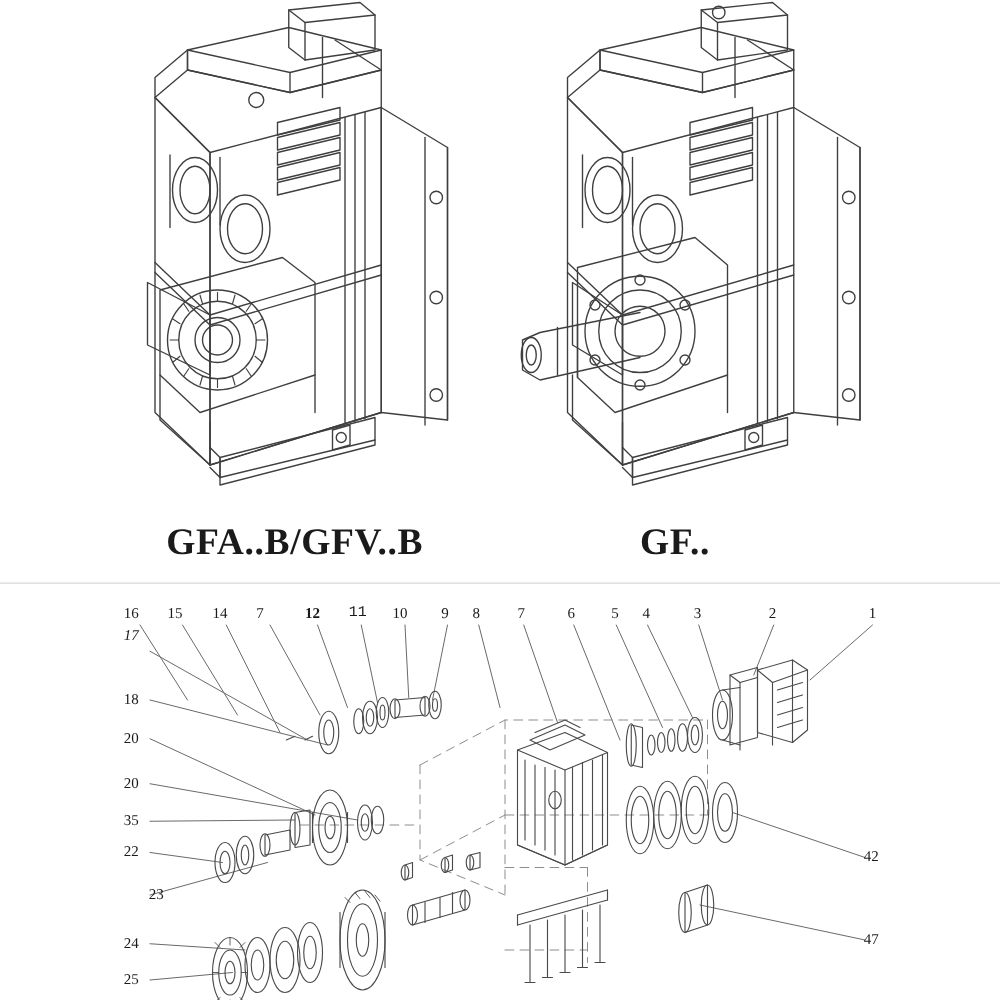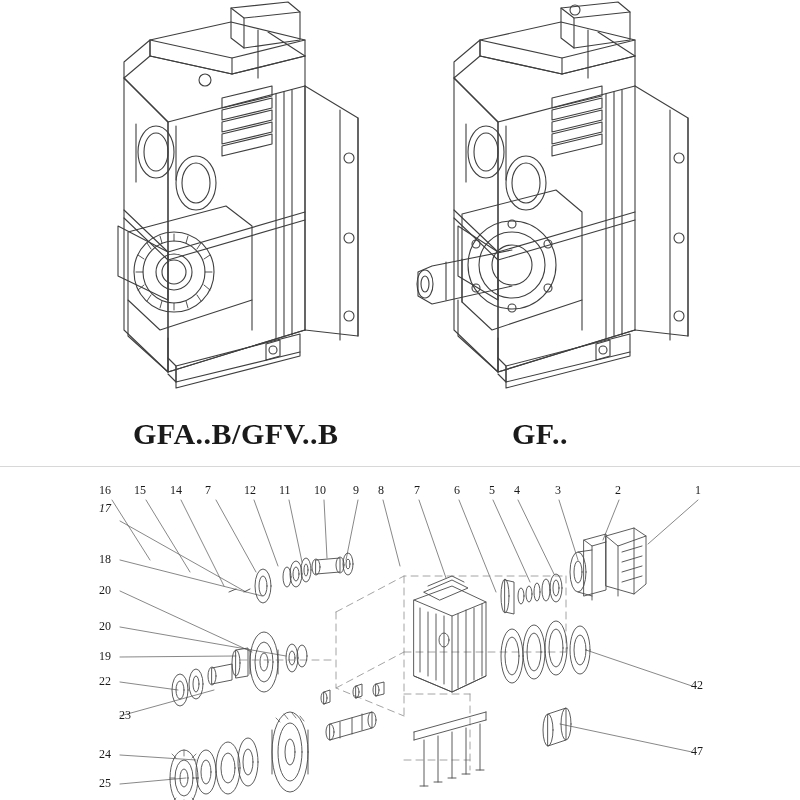--- a/index.html
+++ b/index.html
@@ -450,38 +450,38 @@
       </g>
     </g>
   </svg>
 
   <div>
 
     <div class="lbl" style="left:99px;  top:483px;">16</div>
     <div class="lbl" style="left:134px; top:483px;">15</div>
     <div class="lbl" style="left:170px; top:483px;">14</div>
     <div class="lbl" style="left:205px; top:483px;">7</div>
-    <div class="lbl" style="left:244px; top:483px;">12</div>
-    <div class="lbl" style="left:279px; top:483px;">11</div>
+    <div class="lbl" style="left:244px; top:483px;font-weight:bold;">12</div>
+    <div class="lbl" style="left:279px; top:483px;font-family:Liberation Mono, monospace;">11</div>
     <div class="lbl" style="left:314px; top:483px;">10</div>
     <div class="lbl" style="left:353px; top:483px;">9</div>
     <div class="lbl" style="left:378px; top:483px;">8</div>
     <div class="lbl" style="left:414px; top:483px;">7</div>
     <div class="lbl" style="left:454px; top:483px;">6</div>
     <div class="lbl" style="left:489px; top:483px;">5</div>
     <div class="lbl" style="left:514px; top:483px;">4</div>
     <div class="lbl" style="left:555px; top:483px;">3</div>
     <div class="lbl" style="left:615px; top:483px;">2</div>
     <div class="lbl" style="left:695px; top:483px;">1</div>
 
     <div class="lbl" style="left:99px; top:501px;font-style:italic;">17</div>
     <div class="lbl" style="left:99px; top:552px;">18</div>
     <div class="lbl" style="left:99px; top:583px;">20</div>
     <div class="lbl" style="left:99px; top:619px;">20</div>
-    <div class="lbl" style="left:99px; top:649px;">19</div>
+    <div class="lbl" style="left:99px; top:649px;">35</div>
     <div class="lbl" style="left:99px; top:674px;">22</div>
     <div class="lbl" style="left:99px; top:708px;margin-left:20px;">23</div>
     <div class="lbl" style="left:99px; top:747px;">24</div>
     <div class="lbl" style="left:99px; top:776px;">25</div>
 
     <div class="lbl" style="left:691px; top:678px;">42</div>
     <div class="lbl" style="left:691px; top:744px;">47</div>
   </div>
 
 </div>

